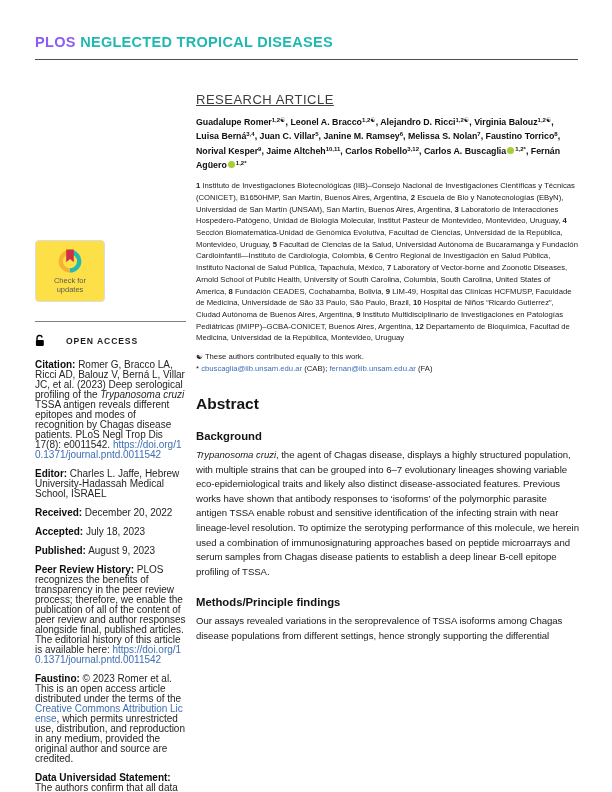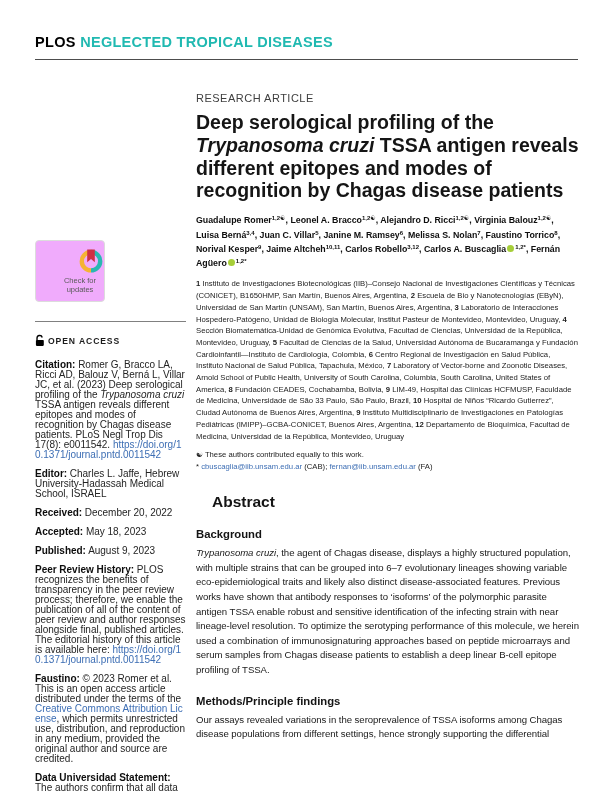--- a/index.html
+++ b/index.html
@@ -1,46 +1,46 @@
 <!DOCTYPE html>
 <html><head>
 <meta charset="utf-8">
 <style>
   html,body{margin:0;padding:0;background:#ffffff;}
   .page{position:relative;width:612px;height:792px;background:#fff;overflow:hidden;
         font-family:"Liberation Sans","DejaVu Sans",sans-serif;color:#1a1a1a;}
 
   
   .header{position:absolute;left:35px;top:33px;width:543px;border-bottom:1px solid #4d4d4d;padding-bottom:8px;}
-  .plos{font-weight:bold;font-size:14.5px;letter-spacing:.3px;color:#000000;}
+  .plos{font-weight:bold;font-size:14.5px;letter-spacing:.3px;color:#8b5cf6;}
   .jname{font-weight:bold;font-size:14.5px;letter-spacing:.3px;color:#20b9b1;}
 
   
   .sidebar{position:absolute;left:35px;top:240px;width:151px;}
-  .badge{width:68px;height:60px;background:#f0abfc;border:1px solid #dcdcdc;border-radius:4px;
-         display:flex;flex-direction:column;align-items:flex-end;justify-content:center;gap:2px;cursor:pointer;}
+  .badge{width:68px;height:60px;background:#fde047;border:1px solid #dcdcdc;border-radius:4px;
+         display:flex;flex-direction:column;align-items:center;justify-content:center;gap:2px;cursor:pointer;}
   .badge-label{font-size:7.5px;color:#5a5a5a;text-align:center;line-height:1.25;width:48px;}
   .side-divider{border-top:1px solid #808080;margin:19px 0 12px 0;}
-  .oa-row{display:flex;align-items:center;gap:2px;margin-bottom:13px;}
+  .oa-row{display:flex;align-items:center;gap:20px;margin-bottom:13px;}
   .oa-text{font-size:8.6px;font-weight:bold;letter-spacing:.9px;color:#1c1c1c;}
   .side-p{font-size:10px;line-height:10px;color:#242424;margin:0 0 9px 0;letter-spacing:-.02px;}
   .side-p b{color:#0d0d0d;}
   .link{color:#3d6eb4;text-decoration:none;word-break:break-all;cursor:pointer;}
 
   
   .main{position:absolute;left:196px;top:92px;width:383px;}
-  .kicker{font-size:11px;letter-spacing:.5px;color:#3e3e3e;margin:0 0 7px 0;}
+  .kicker{font-size:13px;letter-spacing:.5px;color:#3e3e3e;margin:0 0 7px 0;text-decoration:underline;}
   .title{font-size:19.5px;line-height:1.17;font-weight:600;color:#151515;margin:0 0 10px 0;}
   .authors{font-size:8.8px;font-weight:bold;line-height:12.3px;color:#0e0e0e;margin:0 0 9px 0;}
   .sup{font-size:6px;vertical-align:3px;}
   .orcid{display:inline-block;width:7px;height:7px;border-radius:50%;background:#a6ce39;margin:0 1px 0 1px;}
   .affils{font-size:7.7px;line-height:11.7px;color:#222;margin:0 0 8px 0;}
   .aff-num{font-weight:bold;}
   .note{font-size:7.7px;line-height:10.5px;color:#222;margin:0 0 1px 0;}
-  .abstract-h{font-size:15.5px;font-weight:bold;color:#141414;margin:21px 0 0 16px;}
+  .abstract-h{font-size:15.5px;font-weight:bold;color:#141414;margin:21px 0 0 0;}
   .sub-h{font-size:11.3px;font-weight:bold;color:#141414;margin:17px 0 6px 0;}
   .body-p{font-size:9.6px;line-height:14.6px;color:#202020;margin:0;letter-spacing:-.05px;}
 
   
   .footer{position:absolute;left:35px;width:543px;top:747px;border-top:1px solid #6e6e6e;padding-top:5px;
           display:flex;justify-content:space-between;font-size:7.6px;color:#2e2e2e;}
   .f-date{margin-left:9px;}
 </style>
 </head>
 <body>
@@ -72,37 +72,36 @@
       </svg>
       <span class="oa-text">OPEN ACCESS</span>
     </div>
 
     <p class="side-p"><b>Citation:</b><span> Romer G, Bracco LA, Ricci AD, Balouz V, Berná L, Villar JC, et al. (2023) Deep serological profiling of the </span><i>Trypanosoma cruzi</i><span> TSSA antigen reveals different epitopes and modes of recognition by Chagas disease patients. PLoS Negl Trop Dis 17(8): e0011542. </span><a class="link">https://doi.org/10.1371/journal.pntd.0011542</a></p>
 
     <p class="side-p"><b>Editor:</b><span> Charles L. Jaffe, Hebrew University-Hadassah Medical School, ISRAEL</span></p>
 
     <p class="side-p"><b>Received:</b><span> December 20, 2022</span></p>
 
-    <p class="side-p"><b>Accepted:</b><span> May 18, 2023</span></p>
+    <p class="side-p"><b>Accepted:</b><span> July 18, 2023</span></p>
 
     <p class="side-p"><b>Published:</b><span> August 9, 2023</span></p>
 
     <p class="side-p"><b>Peer Review History:</b><span> PLOS recognizes the benefits of transparency in the peer review process; therefore, we enable the publication of all of the content of peer review and author responses alongside final, published articles. The editorial history of this article is available here: </span><a class="link">https://doi.org/10.1371/journal.pntd.0011542</a></p>
 
     <p class="side-p"><b>Faustino:</b><span> © 2023 Romer et al. This is an open access article distributed under the terms of the </span><a class="link">Creative Commons Attribution License</a><span>, which permits unrestricted use, distribution, and reproduction in any medium, provided the original author and source are credited.</span></p>
 
     <p class="side-p"><b>Data Universidad Statement:</b><span> The authors confirm that all data underlying the findings are fully available without restriction. All relevant data are</span></p>
 
   </div>
 
   <div class="main">
 
     <div class="kicker">RESEARCH ARTICLE</div>
 
-    <h1 class="title"><span>Deep serological profiling of the </span><i>Trypanosoma cruzi</i><span> TSSA antigen reveals different epitopes and modes of recognition by Chagas disease patients</span></h1>
 
     <div class="authors">
       
     
         <span><span>Guadalupe Romer</span><sup class="sup">1,2☯</sup><span>, </span></span>
       
         <span><span>Leonel A. Bracco</span><sup class="sup">1,2☯</sup><span>, </span></span>
       
         <span><span>Alejandro D. Ricci</span><sup class="sup">1,2☯</sup><span>, </span></span>
       

